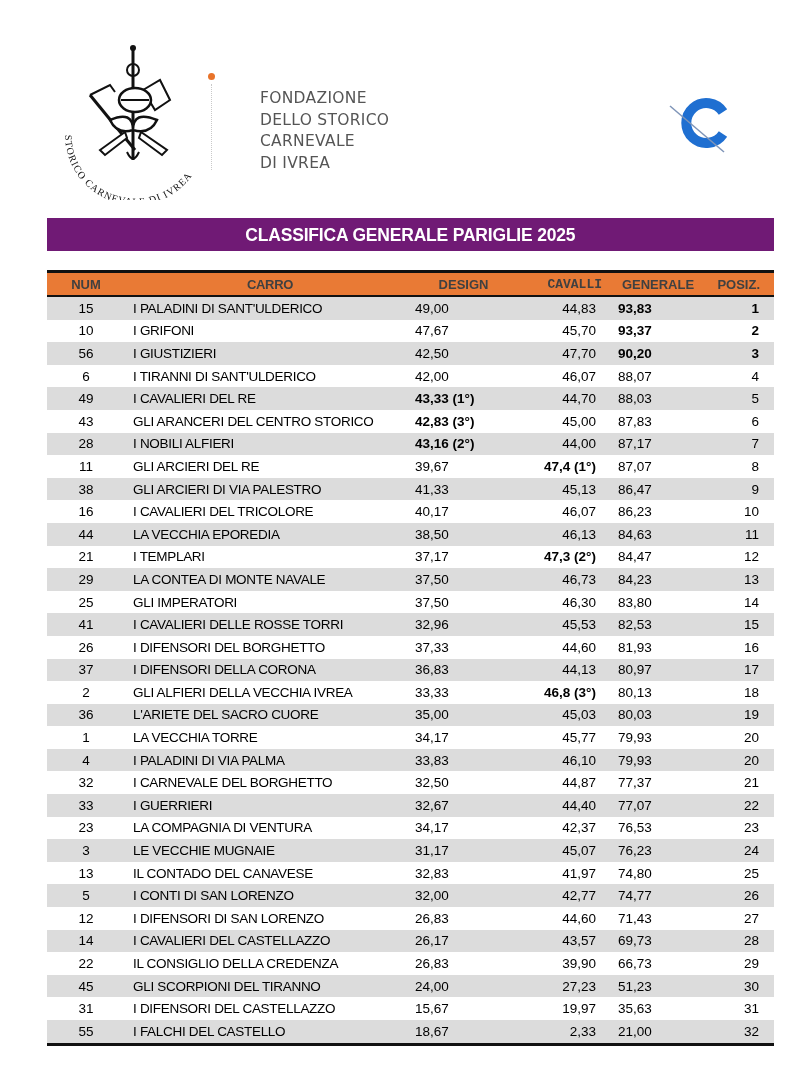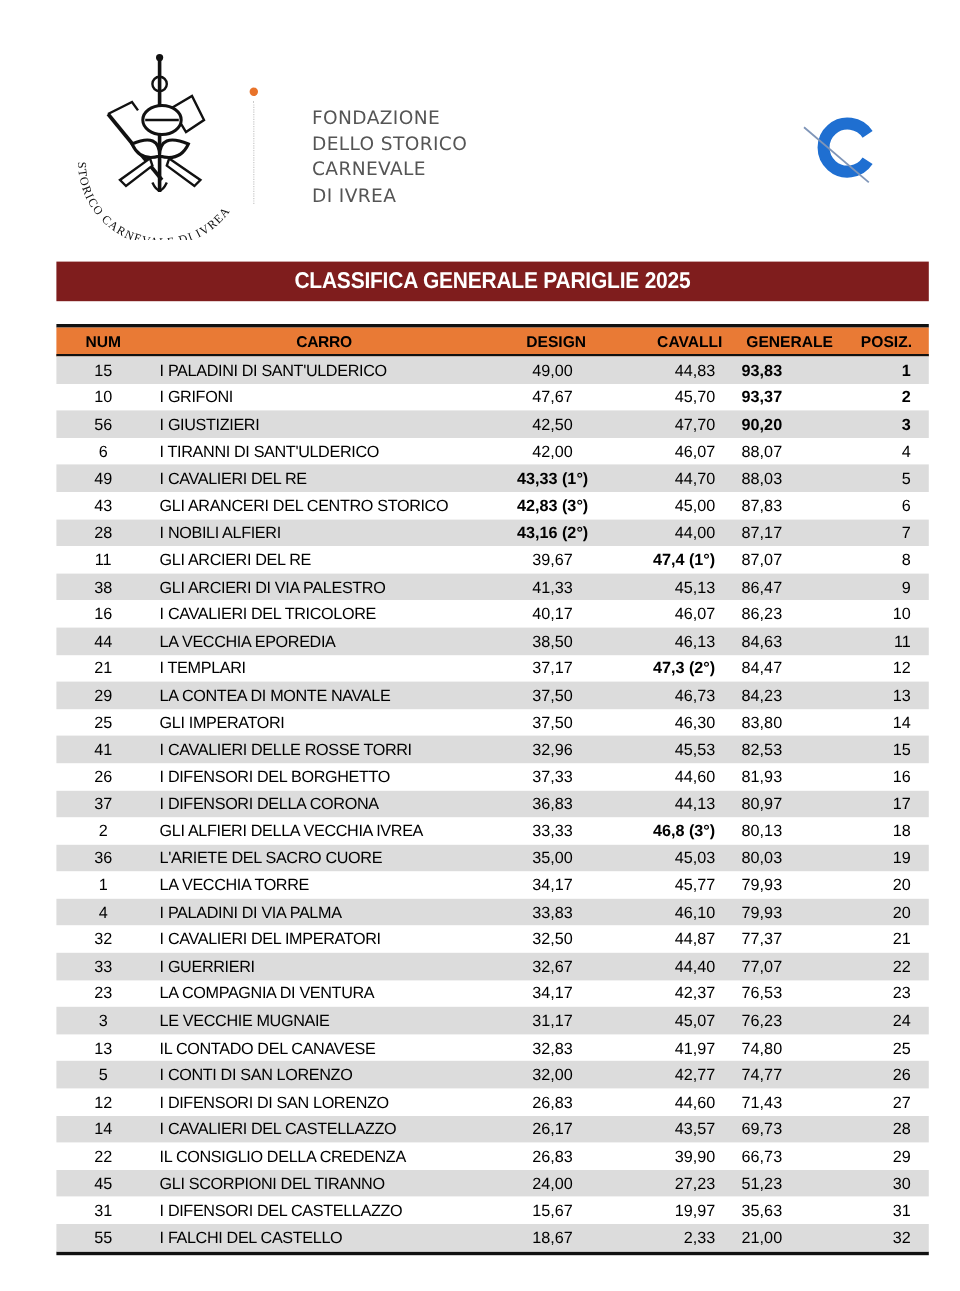--- a/index.html
+++ b/index.html
@@ -6,35 +6,35 @@
   body { width: 800px; height: 1076px; position: relative; overflow: hidden; font-family: "Liberation Sans", sans-serif; color: #222; }
 
   .header { position: absolute; left: 0; top: 0; width: 800px; height: 210px; }
   .emblem { position: absolute; left: 55px; top: 40px; width: 160px; height: 160px; }
   .divider-dot { position: absolute; left: 208px; top: 73px; width: 7px; height: 7px; border-radius: 50%; background: #e8732a; }
   .divider-line { position: absolute; left: 211px; top: 84px; width: 1px; height: 86px; border-left: 1px dotted #c9c9c9; }
   .foundation { position: absolute; left: 224px; top: 88px; font-family: "DejaVu Sans", sans-serif; font-size: 15.5px; line-height: 21.5px; color: #555; letter-spacing: 0.3px; margin-left: 36px; }
   .foundation div { white-space: nowrap; }
   .c-logo { position: absolute; left: 666px; top: 90px; width: 66px; height: 66px; }
 
-  .title-bar { position: absolute; left: 47px; top: 218px; width: 727px; height: 33px; background: #7f1d1d; display: flex; align-items: center; justify-content: center; }
+  .title-bar { position: absolute; left: 47px; top: 218px; width: 727px; height: 33px; background: #701a75; display: flex; align-items: center; justify-content: center; }
   .title-bar span { color: #ffffff; font-weight: bold; font-size: 19px; font-family: "Liberation Sans", sans-serif; letter-spacing: -0.2px; transform: scaleX(0.92); display: inline-block; }
 
   .table { position: absolute; left: 47px; top: 270px; width: 727px; border-top: 3px solid #111; border-bottom: 3px solid #111; }
   .thead { height: 22px; background: #e97a35; display: flex; align-items: center; border-bottom: 2px solid #111; }
-  .thead div { color: #000000; font-weight: bold; font-size: 13px; transform-origin: center; }
+  .thead div { color: #404040; font-weight: bold; font-size: 13px; transform-origin: center; }
   .row { height: 22.6px; display: flex; align-items: center; font-size: 13.5px; color: #000000; }
   .row.alt { background: #dcdcdc; }
   .c-num { width: 78px; text-align: center; }
   .c-carro { width: 290px; text-align: left; padding-left: 8px; box-sizing: border-box; letter-spacing: -0.3px; }
   .thead .c-carro { text-align: center; padding-left: 0; }
-  .c-design { width: 97px; text-align: center; padding-right: 6px; box-sizing: border-box; }
+  .c-design { width: 97px; text-align: left; padding-right: 6px; box-sizing: border-box; }
   .thead .c-design { text-align: center; padding-right: 0; }
   .c-cavalli { width: 106px; text-align: right; padding-right: 22px; box-sizing: border-box; }
-  .thead .c-cavalli { text-align: right; padding-right: 16px; }
+  .thead .c-cavalli { text-align: right; padding-right: 16px; font-family: Liberation Mono, monospace; }
   .c-gen { width: 80px; padding-right: 0; box-sizing: border-box; }
   .thead .c-gen { text-align: center; }
   .c-pos { width: 76px; text-align: right; padding-right: 15px; box-sizing: border-box; }
   .thead .c-pos { text-align: right; padding-right: 14px; }
   .b { font-weight: bold; }
 </style>
 </head>
 <body>
 
 <div class="header">
@@ -249,21 +249,21 @@
       <div class="row alt">
         <div class="c-num">4</div>
         <div class="c-carro">I PALADINI DI VIA PALMA</div>
         <div class="c-design">33,83</div>
         <div class="c-cavalli">46,10</div>
         <div class="c-gen">79,93</div>
         <div class="c-pos">20</div>
       </div>
       <div class="row">
         <div class="c-num">32</div>
-        <div class="c-carro">I CAVALIERI DEL IMPERATORI</div>
+        <div class="c-carro">I CARNEVALE DEL BORGHETTO</div>
         <div class="c-design">32,50</div>
         <div class="c-cavalli">44,87</div>
         <div class="c-gen">77,37</div>
         <div class="c-pos">21</div>
       </div>
       <div class="row alt">
         <div class="c-num">33</div>
         <div class="c-carro">I GUERRIERI</div>
         <div class="c-design">32,67</div>
         <div class="c-cavalli">44,40</div>

